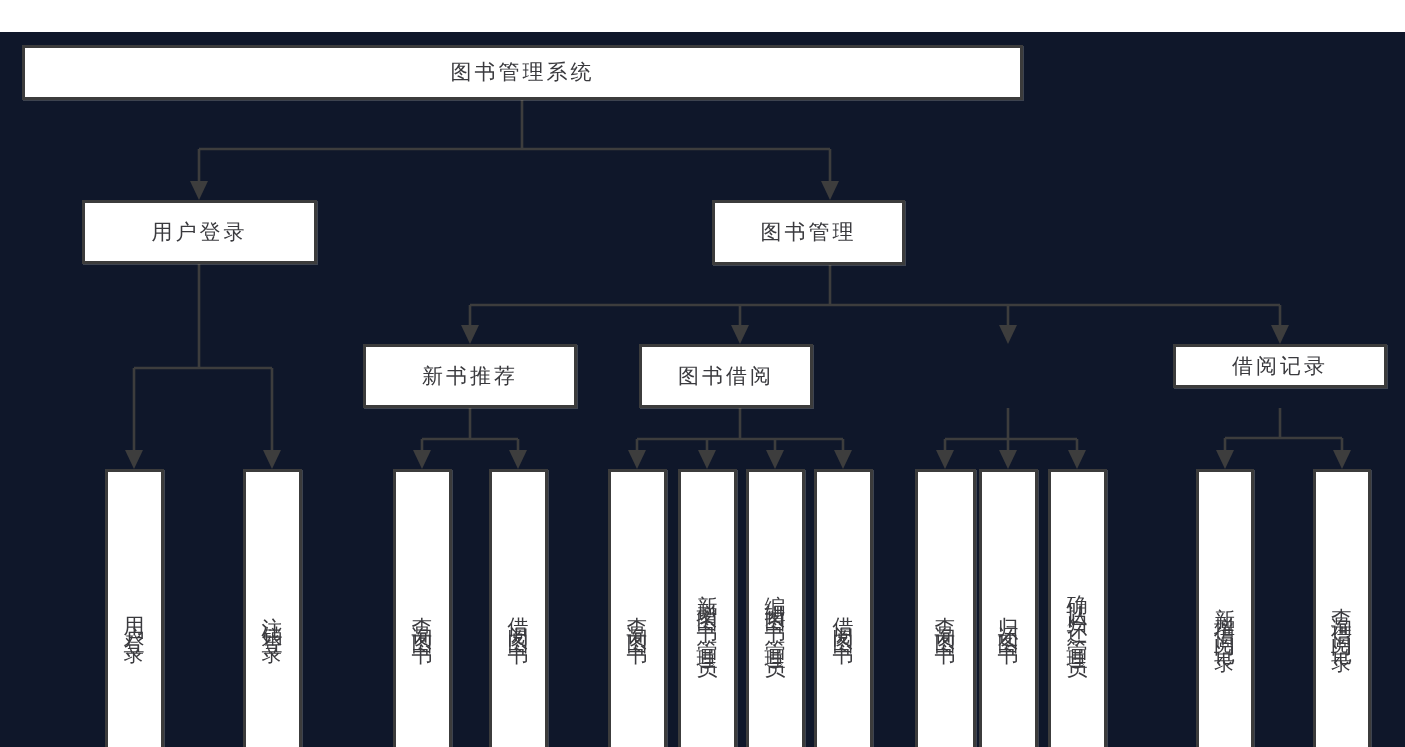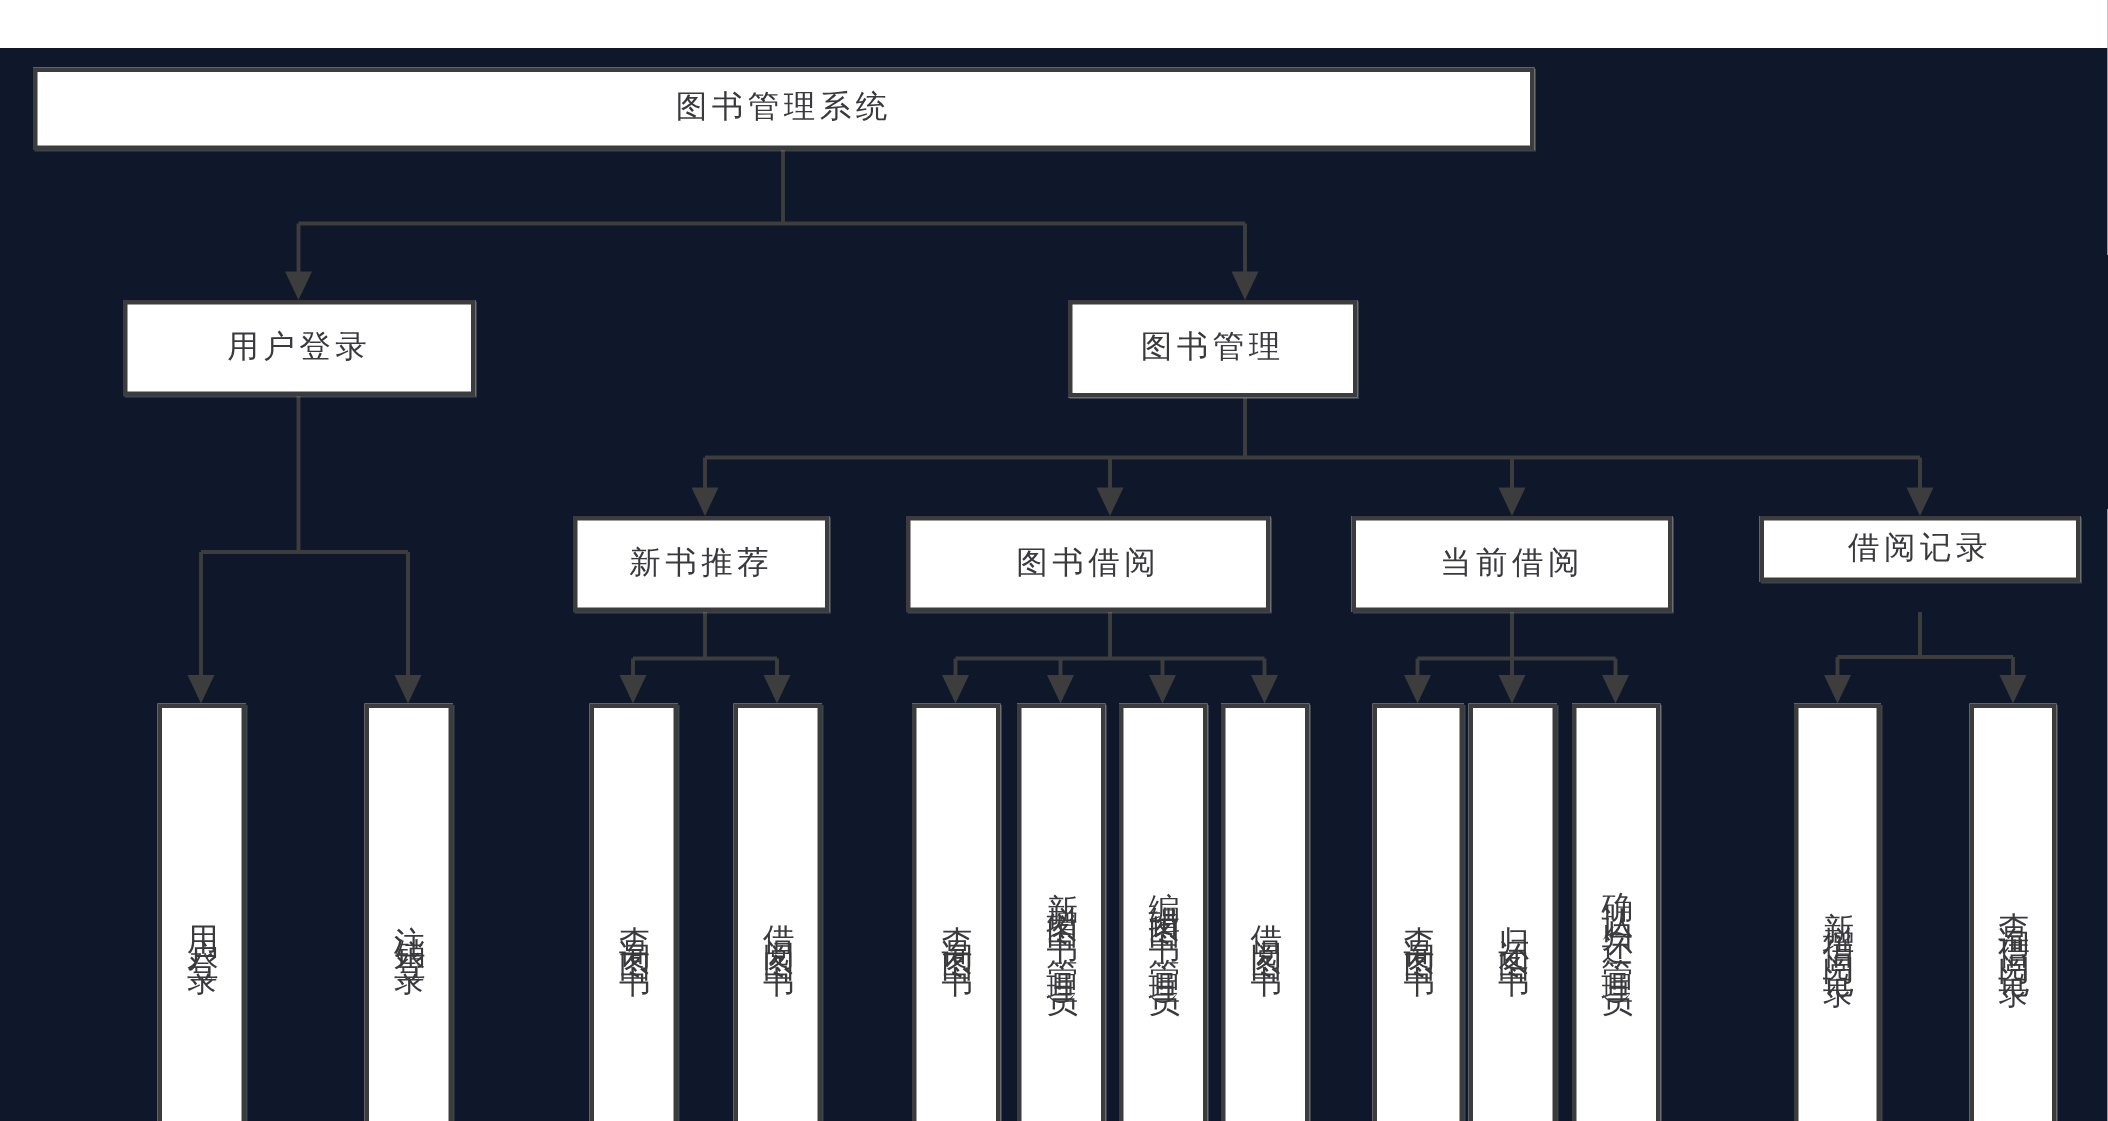--- a/index.html
+++ b/index.html
@@ -108,28 +108,25 @@
     <span class="lbl">图书管理系统</span>
   </div>
 
   <div class="node" style="left:82px;top:168px;width:235px;height:64px">
     <span class="lbl">用户登录</span>
   </div>
   <div class="node" style="left:712px;top:168px;width:193px;height:65px">
     <span class="lbl">图书管理</span>
   </div>
 
-  <div class="node" style="left:382px;top:312px;width:171px;height:64px">
+  <div class="node" style="left:363px;top:312px;width:214px;height:64px">
     <span class="lbl">新书推荐</span>
   </div>
-  <div class="node" style="left:604px;top:312px;width:243px;height:64px">
+  <div class="node" style="left:639px;top:312px;width:174px;height:64px">
     <span class="lbl">图书借阅</span>
-  </div>
-  <div class="node" style="left:901px;top:312px;width:214px;height:64px">
-    <span class="lbl">当前借阅</span>
   </div>
   <div class="node" style="left:1173px;top:312px;width:214px;height:44px">
     <span class="lbl">借阅记录</span>
   </div>
 
   <div class="node v" style="left:105px;top:437px;width:59px;height:298px">
     <span class="lbl">用户登录</span>
   </div>
   <div class="node v" style="left:243px;top:437px;width:59px;height:298px">
     <span class="lbl">注销登录</span>

